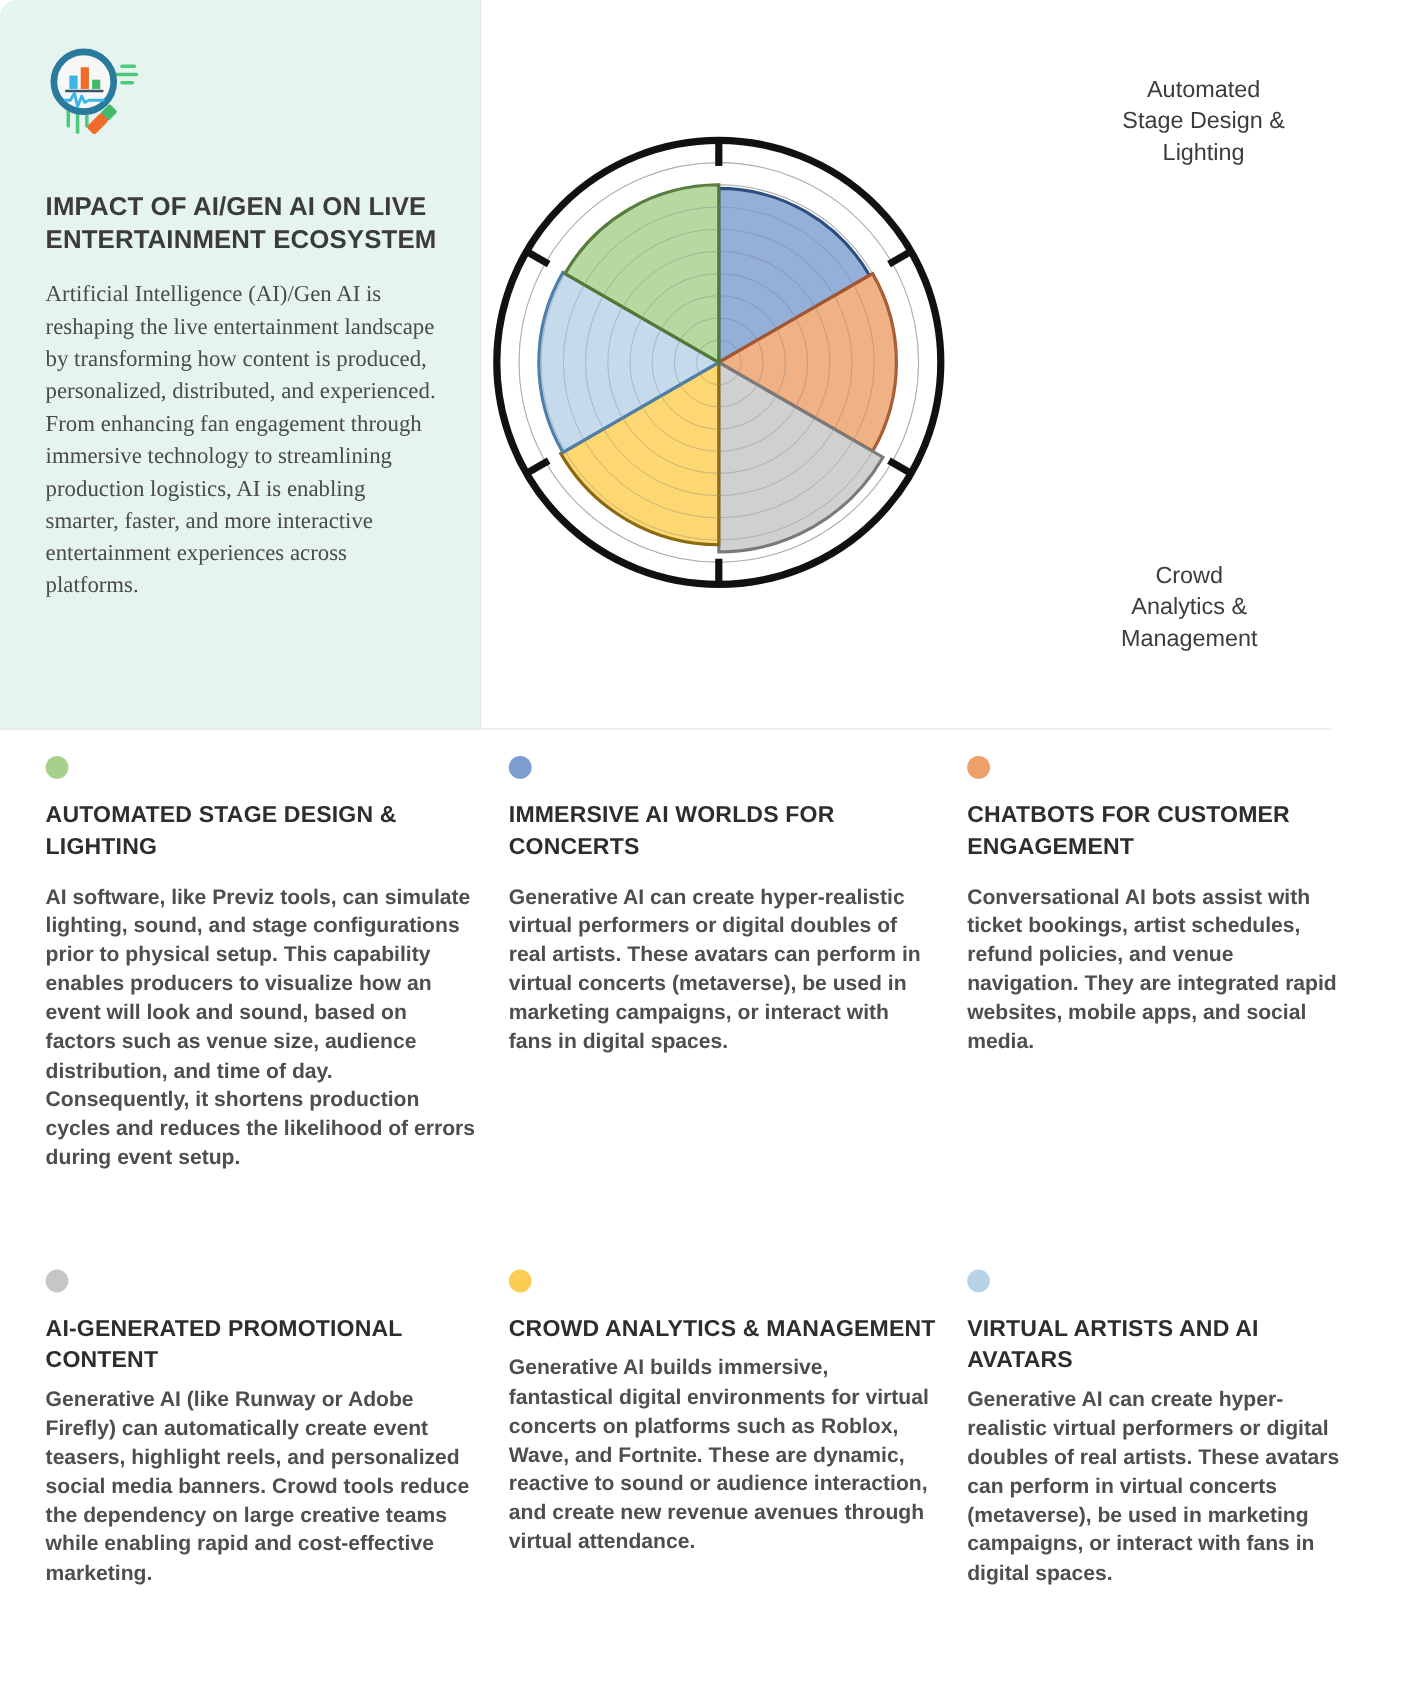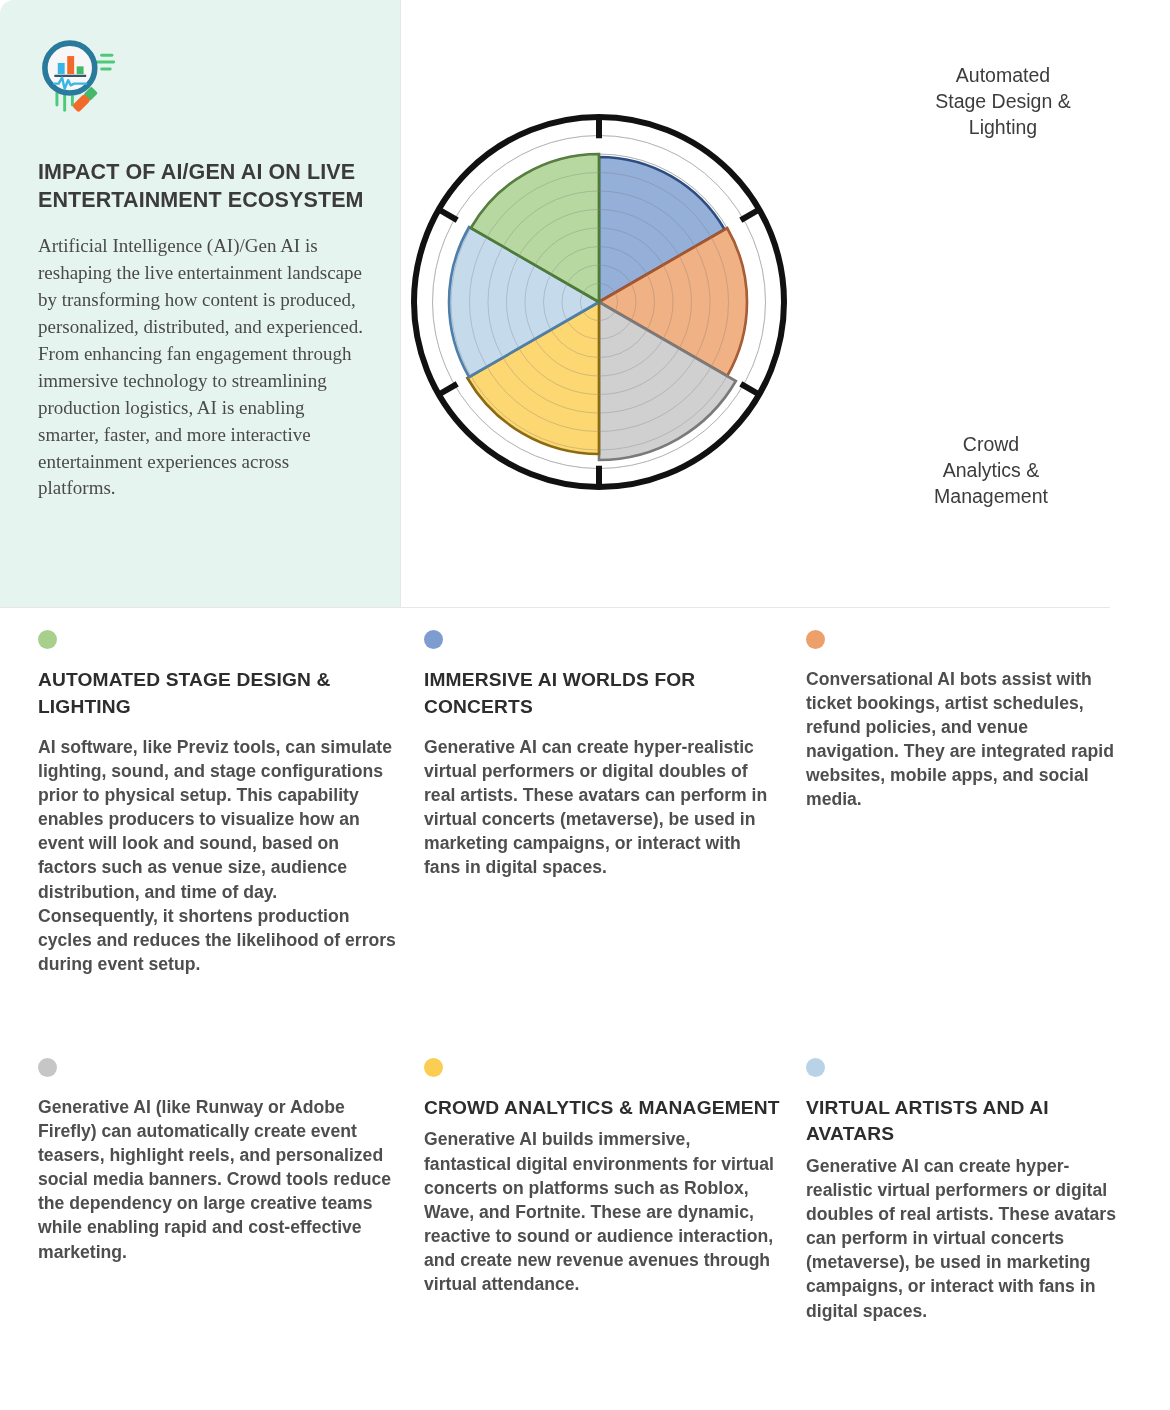--- a/index.html
+++ b/index.html
@@ -55,21 +55,21 @@
   .chart-svg { position: absolute; left: 0; top: 0; }
   .chart-label {
     position: absolute;
     font-size: 19.5px;
     line-height: 1.33;
     color: #3c3c3c;
     text-align: center;
     white-space: pre-line;
   }
   #lbl-stage  { left: 452px; top: 63px;  width: 300px; }
-  #lbl-crowd  { left: 452px; top: 432px; width: 276px; }
+  #lbl-crowd  { left: 452px; top: 468px; width: 276px; }
   #lbl-virtual { left: 350px; top: 266px; width: 254px; }
 
   .divider {
     position: absolute;
     left: 0; top: 607px; width: 1110px; height: 1px;
     background: #e7e7e7;
   }
 
   
   .grid {
@@ -203,25 +203,27 @@
     </div>
 
     <div class="card">
       <div class="dot" style="background:#7d9dd0"></div>
       <div class="card-title">IMMERSIVE AI WORLDS FOR CONCERTS</div>
       <div class="card-body">Generative AI can create hyper-realistic virtual performers or digital doubles of real artists. These avatars can perform in virtual concerts (metaverse), be used in marketing campaigns, or interact with fans in digital spaces.</div>
     </div>
 
     <div class="card">
       <div class="dot" style="background:#eda06a"></div>
+      <div class="card-title">CHATBOTS FOR CUSTOMER ENGAGEMENT</div>
       <div class="card-body">Conversational AI bots assist with ticket bookings, artist schedules, refund policies, and venue navigation. They are integrated rapid websites, mobile apps, and social media.</div>
     </div>
 
     <div class="card row2">
       <div class="dot" style="background:#c6c6c6"></div>
+      <div class="card-title">AI-GENERATED PROMOTIONAL CONTENT</div>
       <div class="card-body">Generative AI (like Runway or Adobe Firefly) can automatically create event teasers, highlight reels, and personalized social media banners. Crowd tools reduce the dependency on large creative teams while enabling rapid and cost-effective marketing.</div>
     </div>
 
     <div class="card row2">
       <div class="dot" style="background:#fbce53"></div>
       <div class="card-title">CROWD ANALYTICS &amp; MANAGEMENT</div>
       <div class="card-body">Generative AI builds immersive, fantastical digital environments for virtual concerts on platforms such as Roblox, Wave, and Fortnite. These are dynamic, reactive to sound or audience interaction, and create new revenue avenues through virtual attendance.</div>
     </div>
 
     <div class="card row2">

